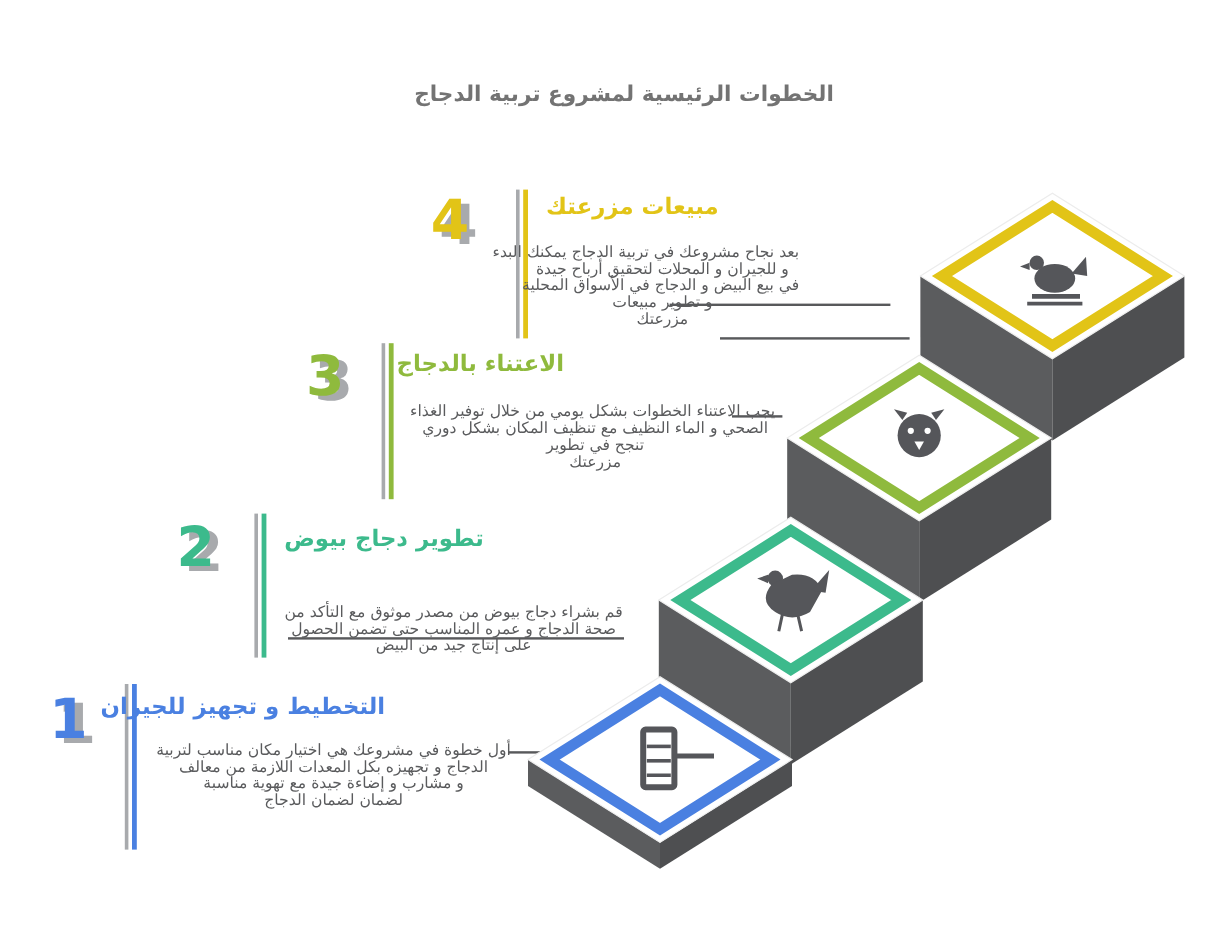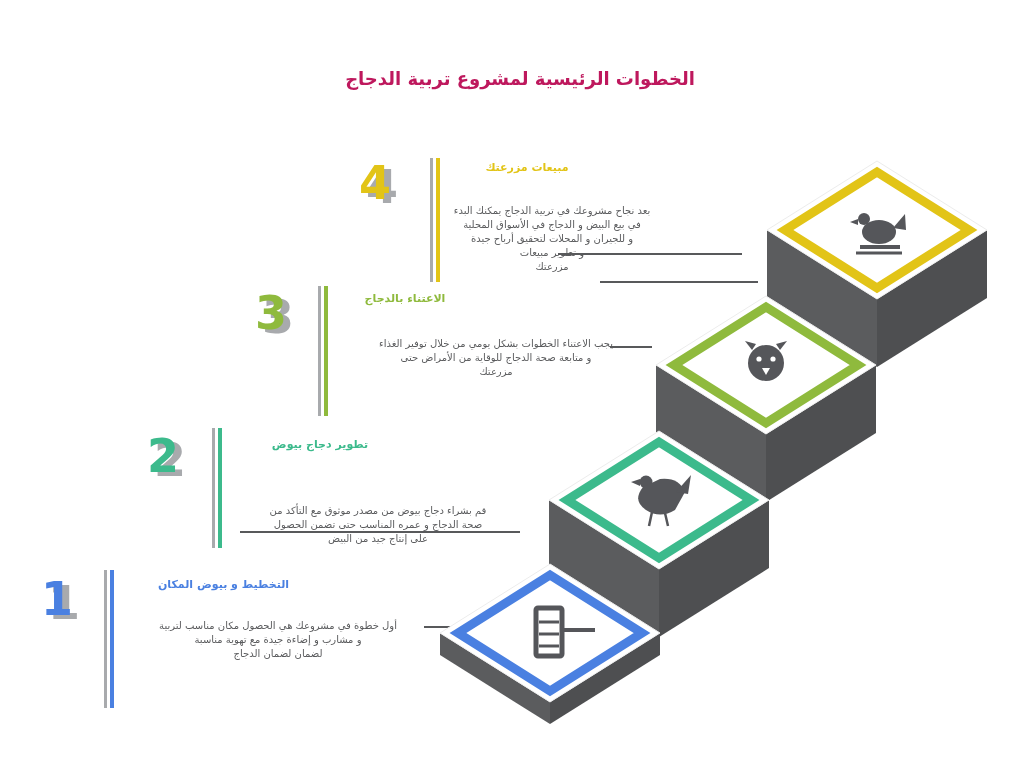--- a/index.html
+++ b/index.html
@@ -2,35 +2,35 @@
 <html lang="ar"><head>
 <meta charset="utf-8">
 <style>
   html,body{margin:0;padding:0;background:#ffffff;}
   .canvas{
     position:relative;width:1024px;height:779px;overflow:hidden;background:#ffffff;
     font-family:"DejaVu Sans","Liberation Sans",sans-serif;
   }
   .title{
     position:absolute;left:300px;top:68px;width:440px;text-align:center;
-    font-size:18px;font-weight:bold;color:#be185d;direction:rtl;
+    font-size:18px;font-weight:bold;color:#737373;direction:rtl;
   }
   .step-num{
     position:absolute;width:46px;text-align:center;font-size:46px;font-weight:bold;line-height:1;
     text-shadow:7px 4px 0 #a8aaad;
   }
   .vline{position:absolute;display:flex;}
   .vline .vl-shadow{width:3px;background:#a8aaad;margin-right:3px;}
   .vline .vl-color{width:4px;}
   .step-heading{
-    position:absolute;font-size:11px;font-weight:bold;direction:rtl;text-align:center;white-space:nowrap;
+    position:absolute;font-size:19px;font-weight:bold;direction:rtl;text-align:center;white-space:nowrap;
   }
   .step-para{
     position:absolute;direction:rtl;text-align:center;color:#5a5b5d;
-    font-size:10px;line-height:14px;
+    font-size:13px;line-height:14px;
   }
   .step-para .pline{white-space:nowrap;}
   .leader{position:absolute;height:2px;background:#58595b;}
   .stairs{position:absolute;left:0;top:0;}
   
   .c1{color:#4a80e1}.c2{color:#3cba8c}.c3{color:#8fba3d}.c4{color:#e2c417}
   .b1{background:#4a80e1}.b2{background:#3cba8c}.b3{background:#8fba3d}.b4{background:#e2c417}
 </style>
 </head>
 <body>
@@ -108,37 +108,38 @@
 
   <div>
     <div class="step-num c4" style="left:352px;top:160px;">4</div>
     <div class="vline" style="left:430px;top:158px;height:124px;">
       <span class="vl-shadow"></span>
       <span class="vl-color b4"></span>
     </div>
     <div class="step-heading c4" style="left:448px;top:161px;width:158px;">مبيعات مزرعتك</div>
     <div class="step-para" style="left:438px;top:204px;width:228px;">
       <div class="pline">بعد نجاح مشروعك في تربية الدجاج يمكنك البدء</div>
+      <div class="pline">و للجيران و المحلات لتحقيق أرباح جيدة</div>
       <div class="pline">في بيع البيض و الدجاج في الأسواق المحلية</div>
-      <div class="pline">و للجيران و المحلات لتحقيق أرباح جيدة</div>
       <div class="pline">و تطوير مبيعات</div>
       <div class="pline">مزرعتك</div>
     </div>
   </div>
 
   <div>
     <div class="step-num c3" style="left:248px;top:290px;">3</div>
     <div class="vline" style="left:318px;top:286px;height:130px;">
       <span class="vl-shadow"></span>
       <span class="vl-color b3"></span>
     </div>
     <div class="step-heading c3" style="left:340px;top:292px;width:130px;">الاعتناء بالدجاج</div>
     <div class="step-para" style="left:346px;top:337px;width:300px;">
       <div class="pline">يجب الاعتناء الخطوات بشكل يومي من خلال توفير الغذاء</div>
-      <div class="pline">و متابعة صحة الدجاج للوقاية من الأمراض حتى</div>
+      <div class="pline">الصحي و الماء النظيف مع تنظيف المكان بشكل دوري</div>
+      <div class="pline">تنجح في تطوير</div>
       <div class="pline">مزرعتك</div>
     </div>
   </div>
 
   <div>
     <div class="step-num c2" style="left:140px;top:433px;">2</div>
     <div class="vline" style="left:212px;top:428px;height:120px;">
       <span class="vl-shadow"></span>
       <span class="vl-color b2"></span>
     </div>
@@ -149,21 +150,22 @@
       <div class="pline">على إنتاج جيد من البيض</div>
     </div>
   </div>
 
   <div>
     <div class="step-num c1" style="left:34px;top:576px;">1</div>
     <div class="vline" style="left:104px;top:570px;height:138px;">
       <span class="vl-shadow"></span>
       <span class="vl-color b1"></span>
     </div>
-    <div class="step-heading c1" style="left:126px;top:578px;width:195px;">التخطيط و بيوض المكان</div>
+    <div class="step-heading c1" style="left:126px;top:578px;width:195px;">التخطيط و تجهيز للجيران</div>
     <div class="step-para" style="left:130px;top:619px;width:296px;">
-      <div class="pline">أول خطوة في مشروعك هي الحصول مكان مناسب لتربية</div>
+      <div class="pline">أول خطوة في مشروعك هي اختيار مكان مناسب لتربية</div>
+      <div class="pline">الدجاج و تجهيزه بكل المعدات اللازمة من معالف</div>
       <div class="pline">و مشارب و إضاءة جيدة مع تهوية مناسبة</div>
       <div class="pline">لضمان لضمان الدجاج</div>
     </div>
   </div>
 
 </div>
 
 </body></html>

